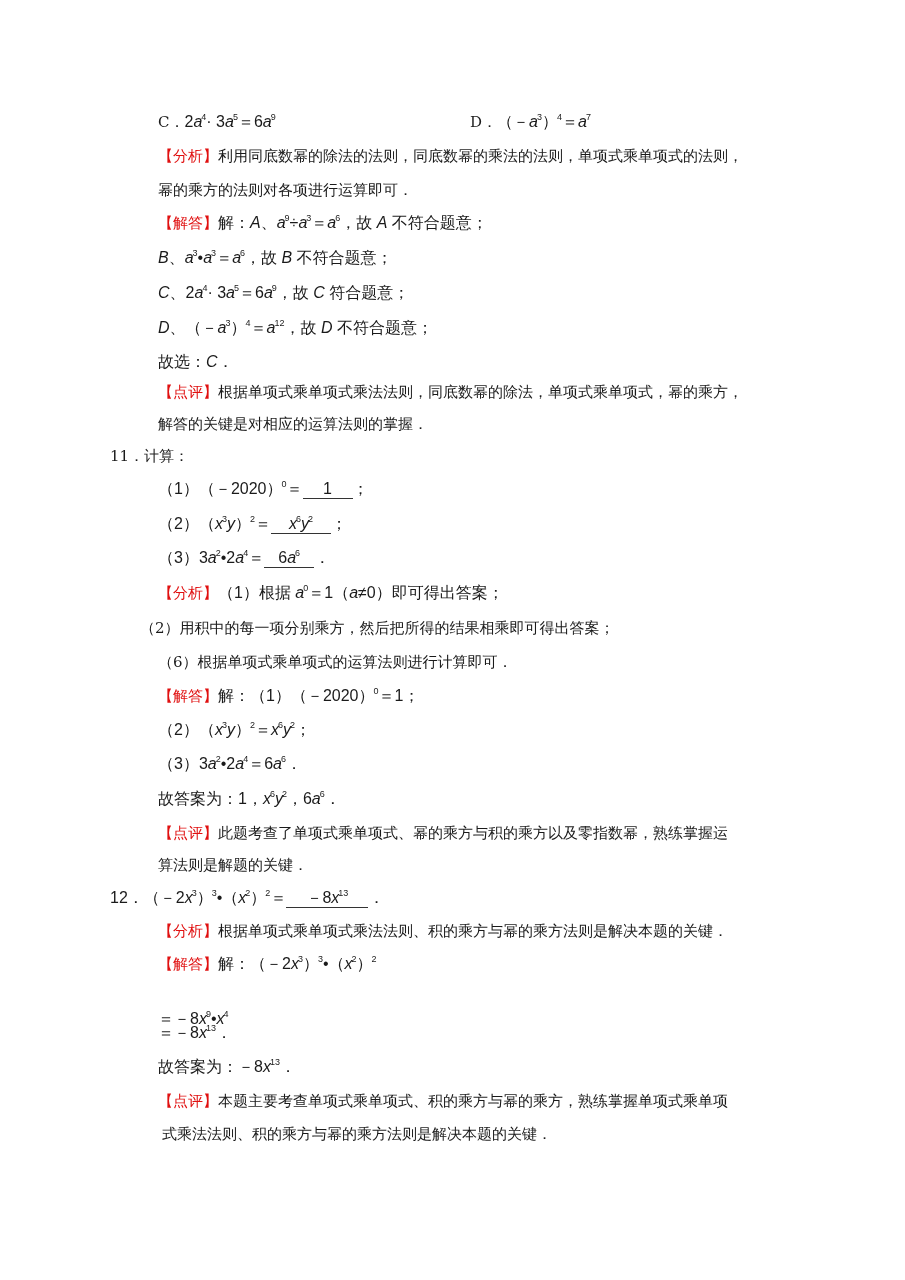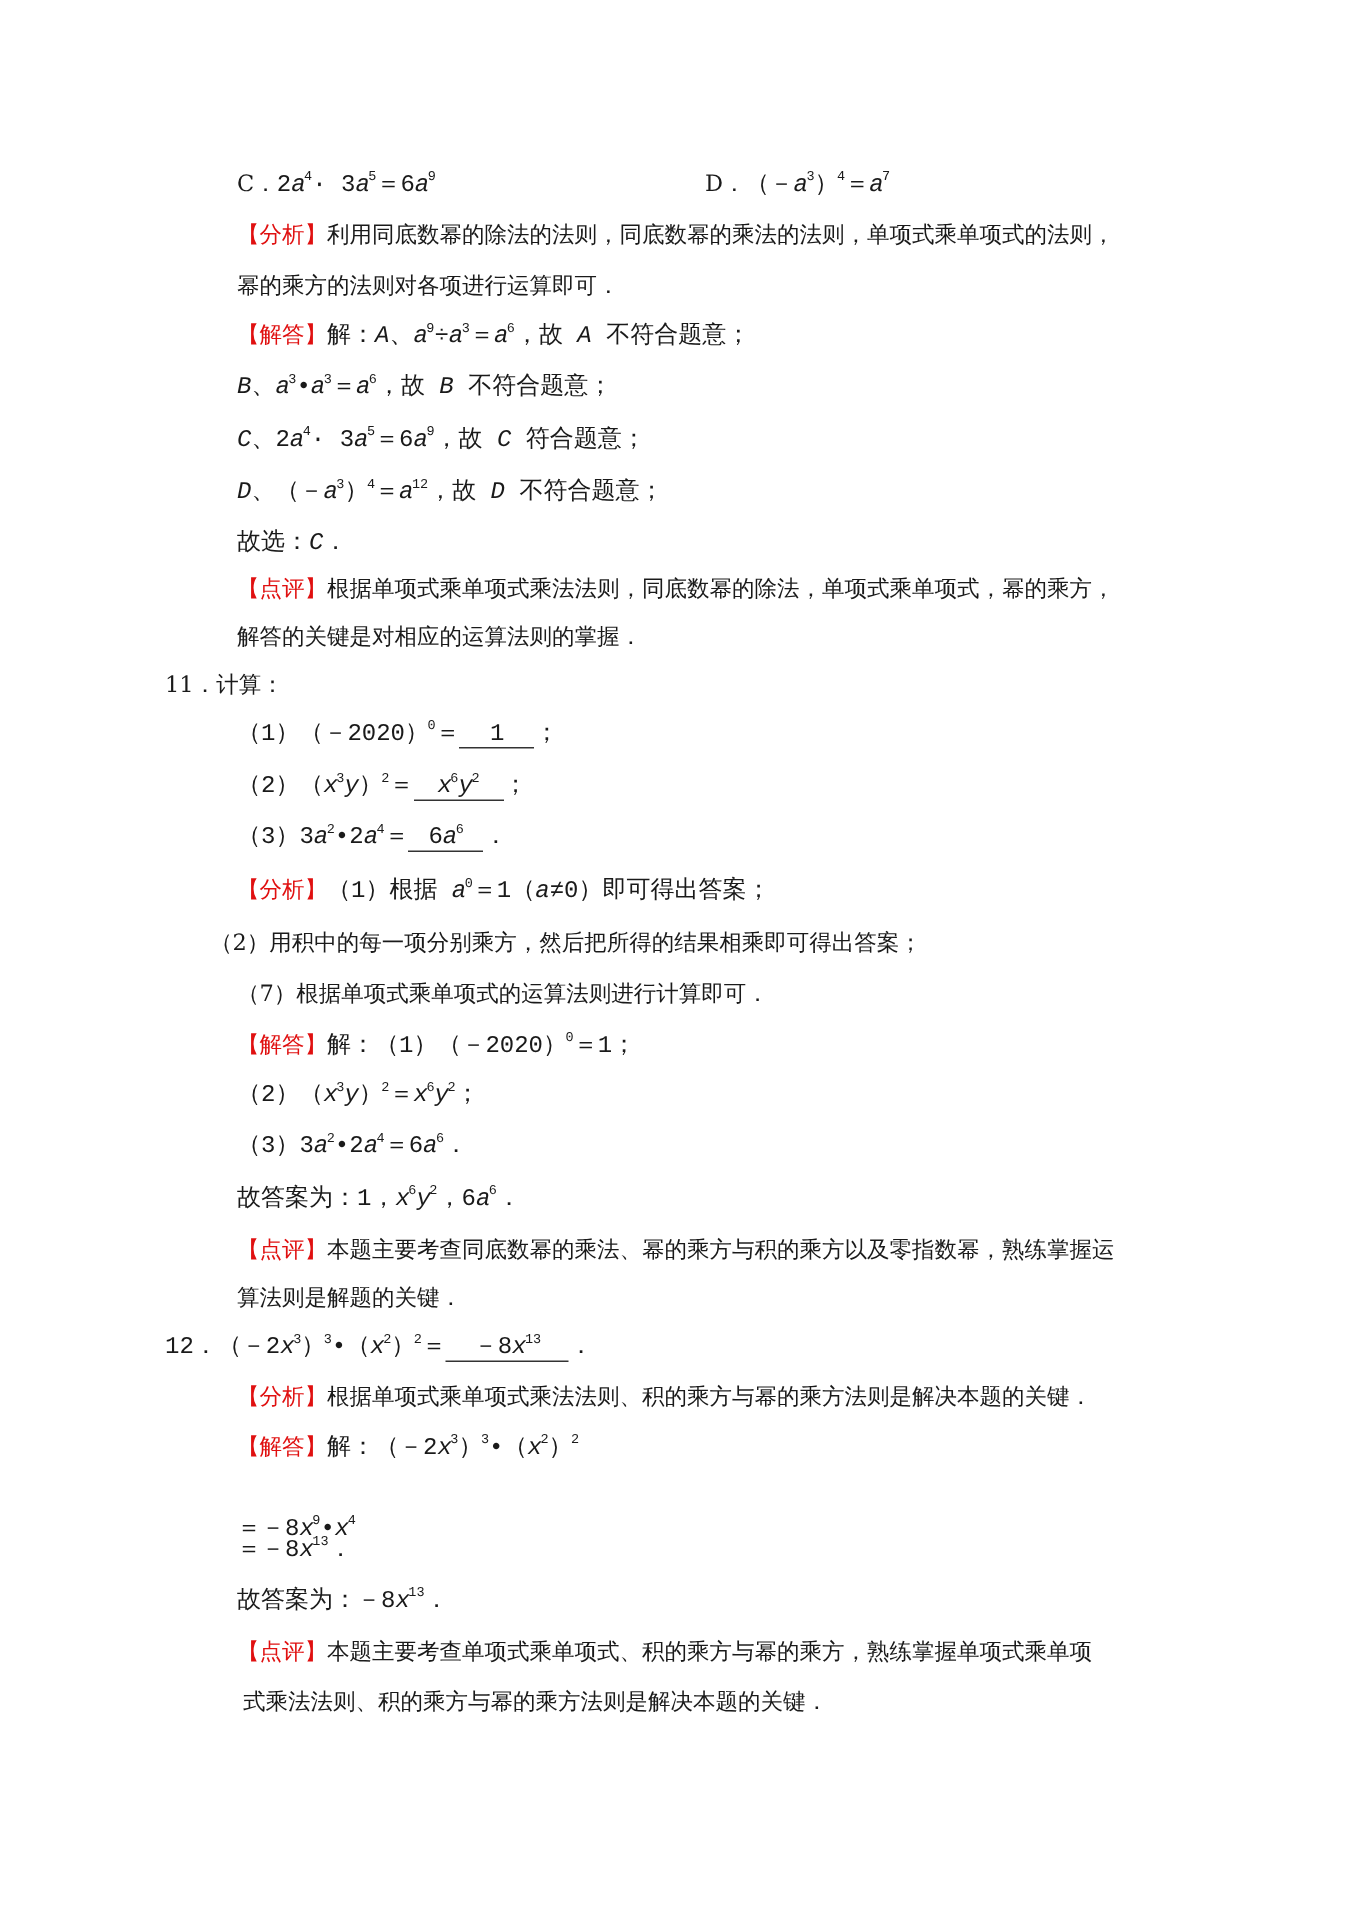--- a/index.html
+++ b/index.html
@@ -1,20 +1,20 @@
 <!DOCTYPE html>
 <html><head>
 <meta charset="utf-8">
 <style>
   html, body { margin: 0; padding: 0; background: #ffffff; }
   body { width: 905px; height: 1280px; position: relative; overflow: hidden;
          font-family: "DejaVu Serif", "Liberation Serif", serif; color: #1a1a1a; font-size: 15px; }
   .line { position: absolute; white-space: nowrap; line-height: 20px; }
   .tag { color: #e01010; text-align: center; }
-  .math { font-family: Liberation Mono, monospace; font-size: 16px; }
+  .math { font-family: Liberation Sans, sans-serif; font-size: 16px; }
   sup { font-size: 9px; vertical-align: 7px; line-height: 0; margin-left: -1px; }
   .blank { display: inline-block; border-bottom: 1px solid #333; text-align: center; padding: 0 4px; line-height: 18px; }
 </style>
 </head>
 <body>
 
 <div class="line" style="left:158px;top:112px">
   <span>C．</span><span class="math">2<i>a</i><sup>4</sup>· 3<i>a</i><sup>5</sup>＝6<i>a</i><sup>9</sup></span>
 </div>
 <div class="line" style="left:470px;top:112px">
@@ -41,31 +41,31 @@
 
 <div class="line" style="left:110px;top:446px">11．计算：</div>
 <div class="line math" style="left:158px;top:479px">（1）（－2020）<sup>0</sup>＝<span class="blank" style="width:42px">1</span>；</div>
 <div class="line math" style="left:158px;top:514px">（2）（<i>x</i><sup>3</sup><i>y</i>）<sup>2</sup>＝<span class="blank" style="width:52px"><i>x</i><sup>6</sup><i>y</i><sup>2</sup></span>；</div>
 <div class="line math" style="left:158px;top:548px">（3）3<i>a</i><sup>2</sup>•2<i>a</i><sup>4</sup>＝<span class="blank" style="width:42px">6<i>a</i><sup>6</sup></span>．</div>
 
 <div class="line" style="left:158px;top:583px">
   <span class="tag">【分析】</span><span class="math">（1）根据 <i>a</i><sup>0</sup>＝1（<i>a</i>≠0）即可得出答案；</span>
 </div>
 <div class="line" style="left:140px;top:618px">（2）用积中的每一项分别乘方，然后把所得的结果相乘即可得出答案；</div>
-<div class="line" style="left:158px;top:652px">（7）根据单项式乘单项式的运算法则进行计算即可．</div>
+<div class="line" style="left:158px;top:652px">（6）根据单项式乘单项式的运算法则进行计算即可．</div>
 
 <div class="line" style="left:158px;top:686px">
   <span class="tag">【解答】</span><span class="math">解：（1）（－2020）<sup>0</sup>＝1；</span>
 </div>
 <div class="line math" style="left:158px;top:720px">（2）（<i>x</i><sup>3</sup><i>y</i>）<sup>2</sup>＝<i>x</i><sup>6</sup><i>y</i><sup>2</sup>；</div>
 <div class="line math" style="left:158px;top:754px">（3）3<i>a</i><sup>2</sup>•2<i>a</i><sup>4</sup>＝6<i>a</i><sup>6</sup>．</div>
 <div class="line math" style="left:158px;top:789px">故答案为：1，<i>x</i><sup>6</sup><i>y</i><sup>2</sup>，6<i>a</i><sup>6</sup>．</div>
 
 <div class="line" style="left:158px;top:823px">
-  <span class="tag">【点评】</span><span>本题主要考查同底数幂的乘法、幂的乘方与积的乘方以及零指数幂，熟练掌握运</span>
+  <span class="tag">【点评】</span><span>此题考查了单项式乘单项式、幂的乘方与积的乘方以及零指数幂，熟练掌握运</span>
 </div>
 <div class="line" style="left:158px;top:855px">算法则是解题的关键．</div>
 
 <div class="line math" style="left:110px;top:888px">12．（－2<i>x</i><sup>3</sup>）<sup>3</sup>•（<i>x</i><sup>2</sup>）<sup>2</sup>＝<span class="blank" style="width:74px">－8<i>x</i><sup>13</sup></span>．</div>
 
 <div class="line" style="left:158px;top:921px">
   <span class="tag">【分析】</span><span>根据单项式乘单项式乘法法则、积的乘方与幂的乘方法则是解决本题的关键．</span>
 </div>
 
 <div class="line" style="left:158px;top:954px">

